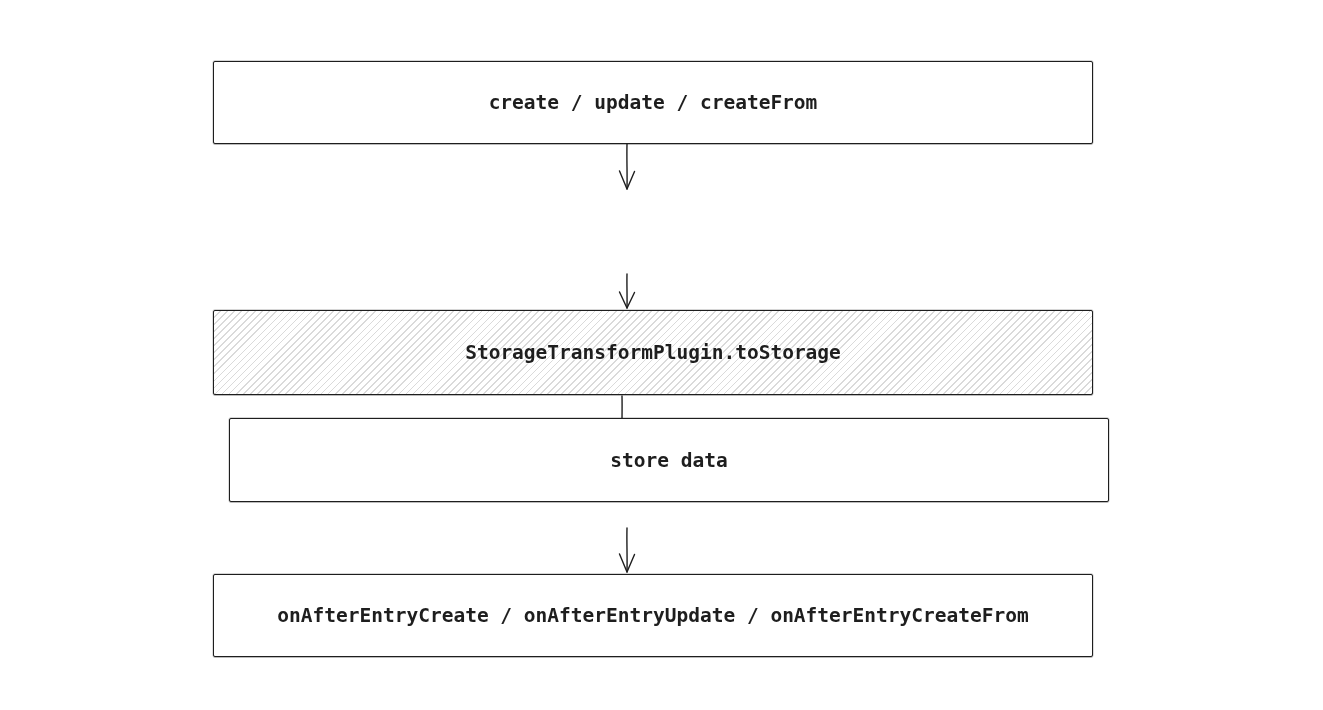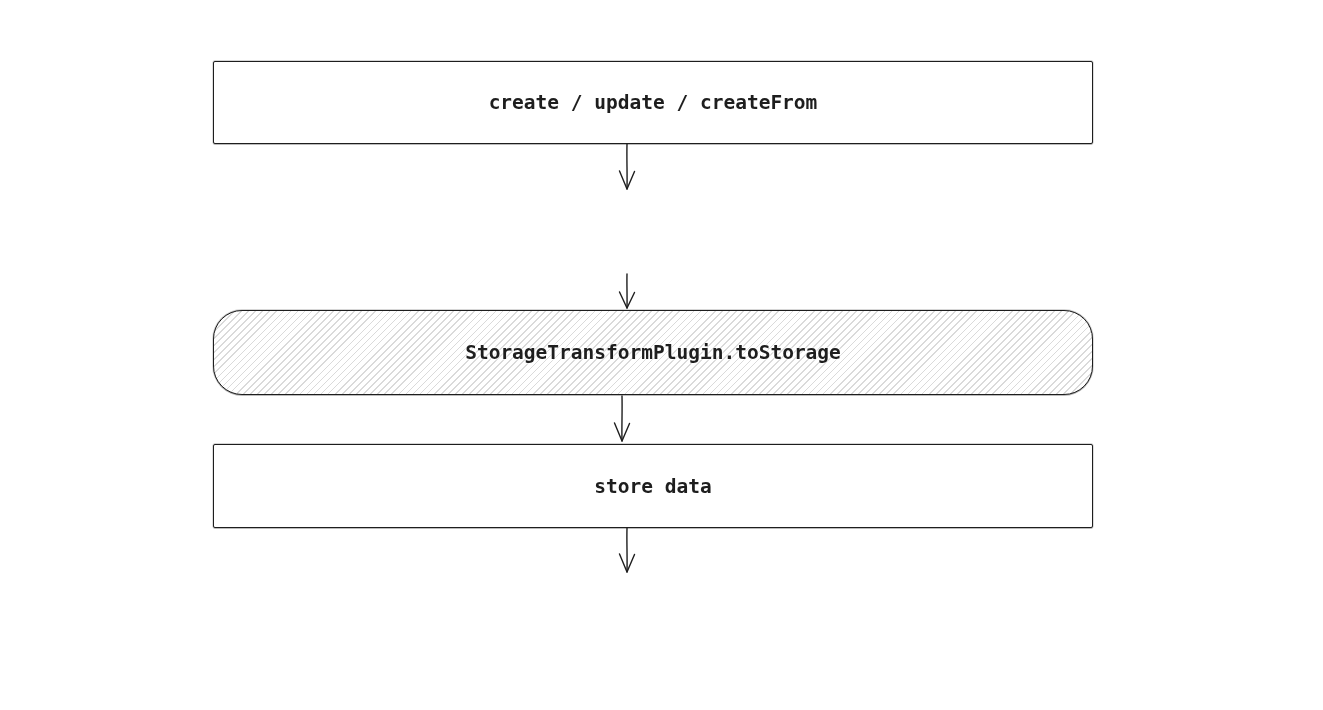--- a/index.html
+++ b/index.html
@@ -37,29 +37,28 @@
     white-space: pre;
   }
   .node.hatched {
     background-image: repeating-linear-gradient(
       135deg,
       rgba(0,0,0,0) 0px,
       rgba(0,0,0,0) 3.8px,
       #dadada 3.8px,
       #dadada 5px
     );
-    border-radius: 29px;
   }
   .node.hatched .label {
     text-shadow: 0 0 3px #ffffff, 0 0 3px #ffffff;
   }
   .node-1 { top: 61px;  height: 83px; }
   .node-2 { top: 191px; height: 82px; }
   .node-3 { top: 310px; height: 85px; }
-  .node-4 { top: 444px; height: 84px; }
+  .node-4 { top: 418px; height: 84px; margin-left: 16px; }
   .node-5 { top: 574px; height: 83px; }
 
   .arrow {
     position: absolute;
     overflow: visible;
   }
   .arrow path, .arrow line {
     stroke: #1e1e1e;
     stroke-width: 1.4;
     fill: none;
@@ -102,14 +101,17 @@
 
   <div class="node node-4">
     <span class="label">store data</span>
   </div>
 
   <svg class="arrow arrow-4" width="36" height="46" viewBox="0 0 36 46">
     <path d="M18 0 C17.6 13, 18.4 31, 18 44"></path>
     <path d="M10.5 26 L18 44 L25.5 26.5"></path>
   </svg>
 
+  <div class="node node-5">
+    <span class="label">onAfterEntryCreate / onAfterEntryUpdate / onAfterEntryCreateFrom</span>
+  </div>
 
 </div>
 
 </body></html>

